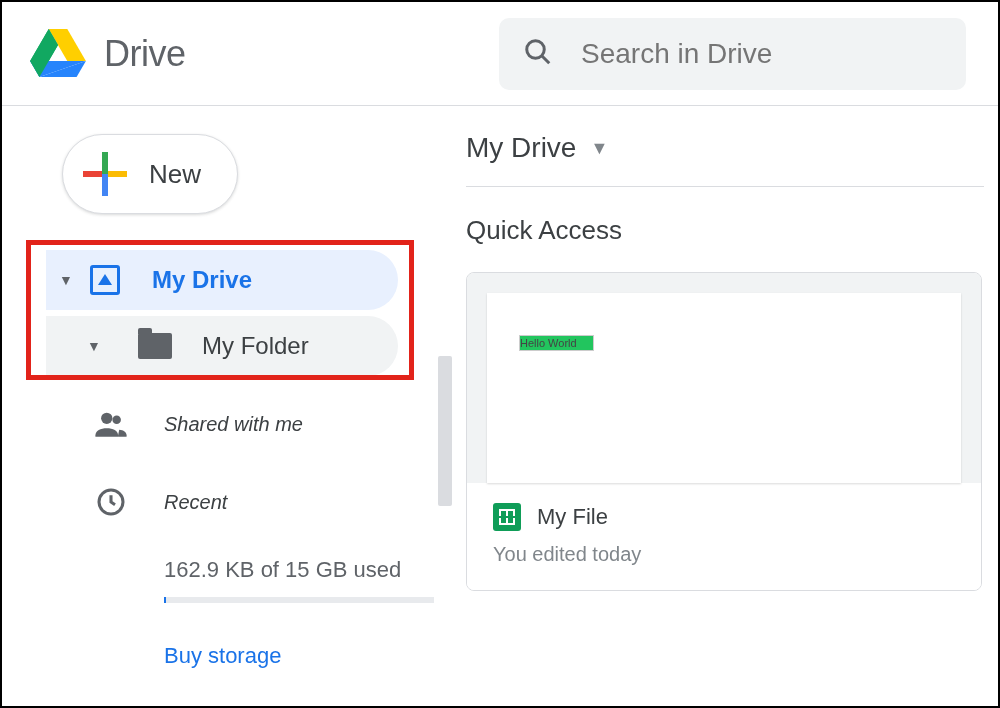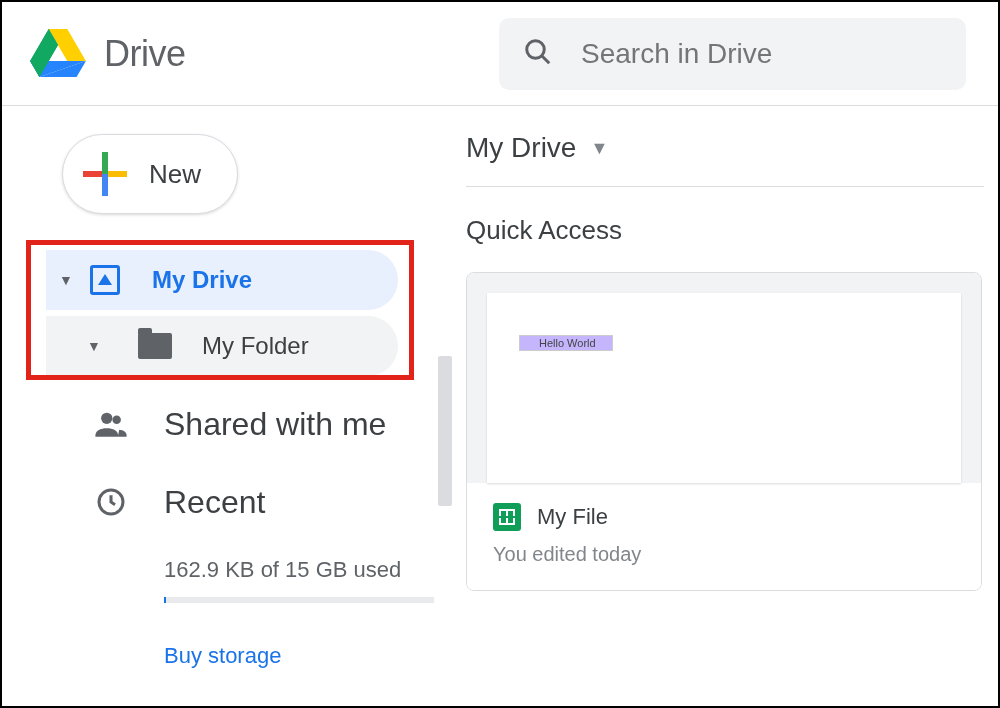--- a/index.html
+++ b/index.html
@@ -33,21 +33,21 @@
   .nav-item .arrow { width: 20px; display: flex; justify-content: center; color: #5f6368; font-size: 14px; }
   .nav-item.selected { background: #e8f0fe; }
   .nav-item.selected .label { color: #1a73e8; font-weight: 700; }
   .nav-item.sub { background: #f1f3f4; margin-top: 6px; }
   .nav-item .iconbox { width: 46px; display: flex; justify-content: center; margin-left: 6px; margin-right: 24px; }
   .nav-item .label { font-size: 24px; color: #3c4043; }
   .nav-item.sub .iconbox { margin-left: 28px; }
 
   .nav-simple { display: flex; align-items: center; height: 60px; padding-left: 42px; cursor: pointer; margin-top: 18px; }
   .nav-simple .iconbox { width: 46px; display: flex; justify-content: center; margin-right: 30px; color: #5f6368; }
-  .nav-simple .label { font-size: 32px; color: #3c4043; }
+  .nav-simple .label { font-size: 20px; color: #3c4043; font-style: italic; }
 
   .storage { padding-left: 118px; margin-top: 25px; }
   .storage-text { font-size: 22px; color: #5f6368; }
   .storage-bar { height: 6px; background: #e8eaed; margin-top: 14px; width: 270px; position: relative; }
   .storage-bar::before { content: ""; position: absolute; left: 0; top: 0; height: 6px; width: 2px; background: #1a73e8; }
   .buy-link { margin-top: 40px; font-size: 22px; color: #1a73e8; cursor: pointer; display: inline-block; }
 
   
   .highlight-rect { position: absolute; border: 5px solid #e2231a; top: 238px; left: 24px; width: 388px; height: 140px; pointer-events: none; }
 
@@ -57,21 +57,21 @@
   
   .main { flex: 1; padding: 26px 14px 0 36px; overflow: hidden; }
   .crumb { display: flex; align-items: center; font-size: 28px; color: #3c4043; padding-bottom: 22px; border-bottom: 1px solid #dadce0; cursor: pointer; width: 100%; }
   .crumb .chev { margin-left: 14px; color: #80868b; font-size: 18px; }
 
   .qa-title { font-size: 26px; color: #3c4043; margin-top: 28px; margin-bottom: 26px; }
 
   .file-card { border: 1px solid #dadce0; border-radius: 8px; overflow: hidden; cursor: pointer; width: 516px; }
   .file-thumb { background: #f1f3f4; height: 210px; display: flex; align-items: center; justify-content: center; padding: 20px 20px 0 20px; }
   .file-doc { background: #fff; width: 100%; height: 100%; box-shadow: 0 1px 2px rgba(0,0,0,.15); padding: 40px 32px; }
-  .file-doc .cell { display: inline-block; border: 1px solid #ccc; background: #c4b5fd; font-size: 11px; padding: 1px 16px 1px 19px; color: #444; }
+  .file-doc .cell { display: inline-block; border: 1px solid #ccc; background: #22c55e; font-size: 11px; padding: 1px 16px 1px 0; color: #444; }
   .file-meta { background: #fff; padding: 20px 26px 24px; }
   .file-name-row { display: flex; align-items: center; margin-bottom: 12px; }
   .sheets-icon { width: 28px; height: 28px; background: #0f9d58; border-radius: 3px; position: relative; margin-right: 16px; }
   .sheets-icon::before { content: ""; position: absolute; left: 6px; top: 6px; right: 6px; bottom: 6px; border: 2px solid #fff; }
   .sheets-icon::after { content: ""; position: absolute; left: 6px; right: 6px; top: 13px; height: 2px; background: #fff; box-shadow: 0 -7px 0 0 #0f9d58 inset; }
   .sheets-v { position: absolute; top: 6px; bottom: 6px; left: 13px; width: 2px; background: #fff; }
   .file-name { font-size: 22px; color: #3c4043; }
   .file-sub { font-size: 20px; color: #80868b; }
 
   

